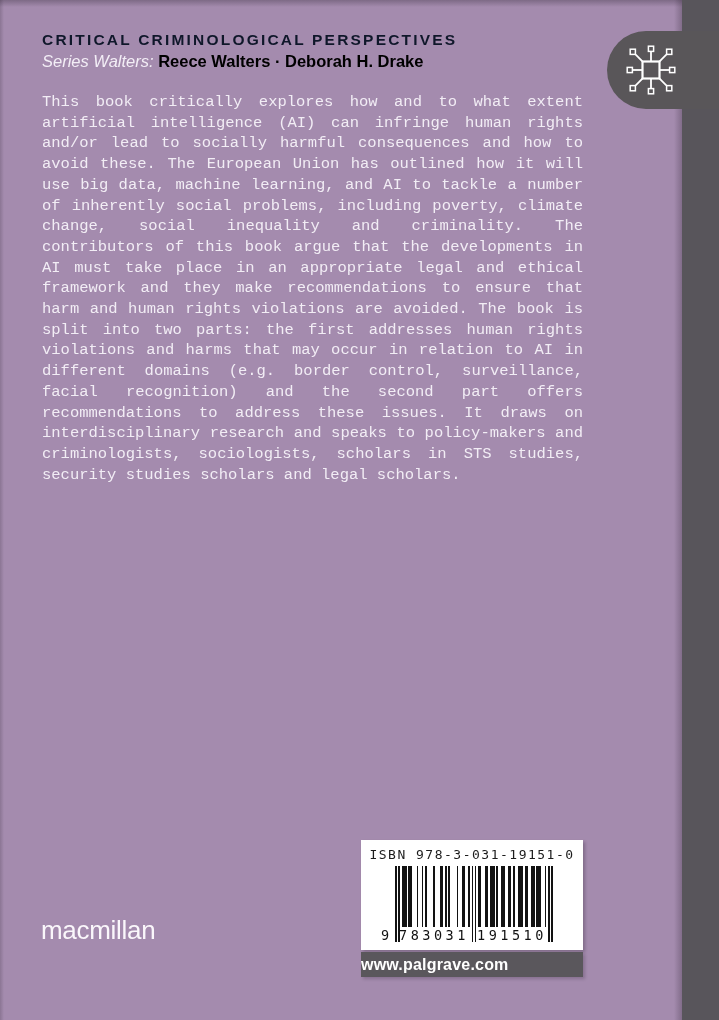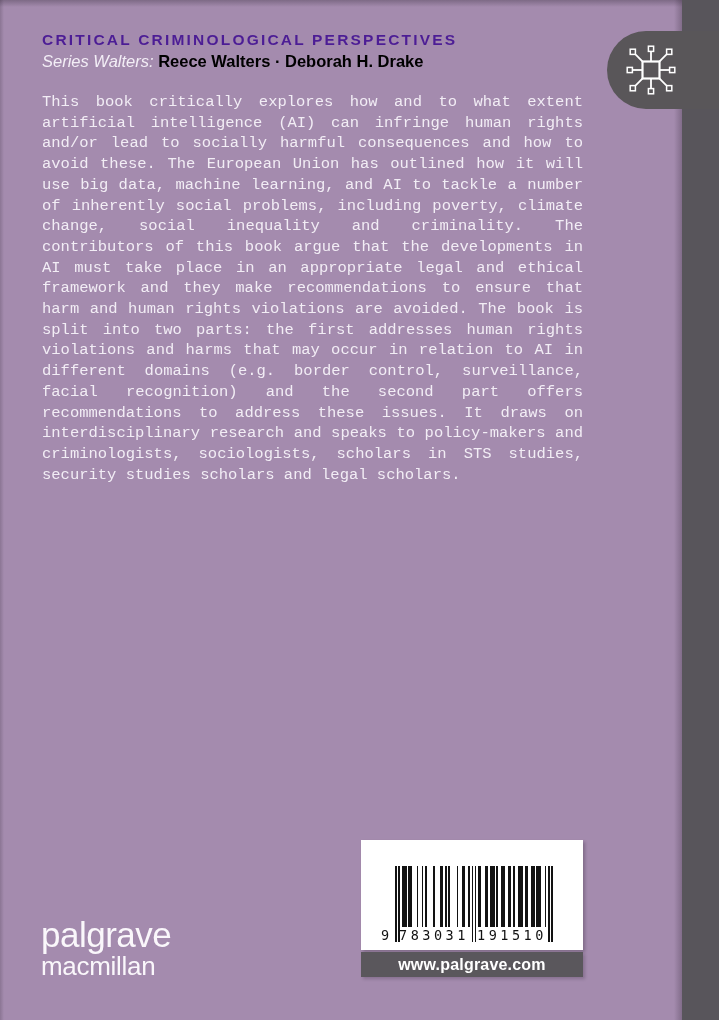--- a/index.html
+++ b/index.html
@@ -20,21 +20,21 @@
   .right-band-shadow{position:absolute; top:0; right:37px; width:8px; height:1020px;
     background:linear-gradient(90deg, rgba(40,30,45,0), rgba(40,30,45,.28));}
 
   
   .logo-tab{position:absolute; left:607px; top:31px; width:112px; height:78px;
     background:#595659; border-radius:39px 0 0 39px;}
   .logo-tab svg{position:absolute; left:17px; top:12px;}
 
   .series-title{
     position:absolute; left:42px; top:31px; width:560px;
-    color:#4c1d95; font-size:15.5px; font-weight:bold; letter-spacing:2.2px; margin:0;
+    color:#0f172a; font-size:15.5px; font-weight:bold; letter-spacing:2.2px; margin:0;
   }
   .series-editors{
     position:absolute; left:42px; top:52px; width:560px;
     color:#f3eef6; font-size:16.5px; margin:0;
   }
   .series-editors .lbl{font-style:italic; font-weight:normal;}
   .series-editors .names{font-weight:bold; color:#000000;}
 
   .blurb{
     position:absolute; left:42px; top:92px; width:541px;
@@ -73,21 +73,21 @@
     font-family:"DejaVu Sans Mono", monospace; font-size:13.5px; color:#111;
     text-align:center; white-space:nowrap;
   }
   .dg-first{left:-17px; width:14px; text-align:right; letter-spacing:0;}
   .dg-left{left:4px;  width:52px; letter-spacing:3.5px;}
   .dg-right{left:82px; width:52px; letter-spacing:3.5px;}
 
   .web-bar{
     position:absolute; left:361px; top:952px; width:222px; height:25px;
     background:#5a575c; box-shadow:2px 2px 3px rgba(20,10,25,.2);
-    display:flex; align-items:center; justify-content:center;
+    display:flex; align-items:center; justify-content:flex-start;
   }
   .web-bar span{color:#ffffff; font-size:16px; font-weight:bold; letter-spacing:.2px;}
 </style>
 </head>
 <body>
 
 <div class="page">
 
   <div class="top-shade"></div>
   <div class="left-shade"></div>
@@ -120,25 +120,25 @@
   <h1 class="series-title">CRITICAL CRIMINOLOGICAL PERSPECTIVES</h1>
 
   <p class="series-editors"><span class="lbl">Series Walters:</span>
     <span class="names">Reece Walters · Deborah H. Drake</span></p>
 
   <p class="blurb">This book critically explores how and to what extent artificial intelligence (AI) can infringe human rights and/or lead to socially harmful consequences and how to avoid these. The European Union has outlined how it will use big data, machine learning, and AI to tackle a number of inherently social problems, including poverty, climate change, social inequality and criminality. The contributors of this book argue that the developments in AI must take place in an appropriate legal and ethical framework and they make recommendations to ensure that harm and human rights violations are avoided. The book is split into two parts: the first addresses human rights violations and harms that may occur in relation to AI in different domains (e.g. border control, surveillance, facial recognition) and the second part offers recommendations to address these issues. It draws on interdisciplinary research and speaks to policy-makers and criminologists, sociologists, scholars in STS studies, security studies scholars and legal scholars.</p>
 
 
 
   <div class="wordmark">
-    <div class="top">palgrave</div>
     <div class="bottom">macmillan</div>
   </div>
 
   <div class="barcode-box">
+    <div class="isbn">ISBN 978-3-031-19151-0</div>
     <div class="bars-wrap">
       <svg id="bars-svg" width="158" height="76" viewBox="0 0 95 76" preserveAspectRatio="none" shape-rendering="crispEdges">
           <rect x="0" y="0" width="1" height="76" fill="#121212"></rect>
           <rect x="2" y="0" width="1" height="76" fill="#121212"></rect>
           <rect x="4" y="0" width="1" height="61" fill="#121212"></rect>
           <rect x="5" y="0" width="1" height="61" fill="#121212"></rect>
           <rect x="6" y="0" width="1" height="61" fill="#121212"></rect>
           <rect x="8" y="0" width="1" height="61" fill="#121212"></rect>
           <rect x="9" y="0" width="1" height="61" fill="#121212"></rect>
           <rect x="13" y="0" width="1" height="61" fill="#121212"></rect>

